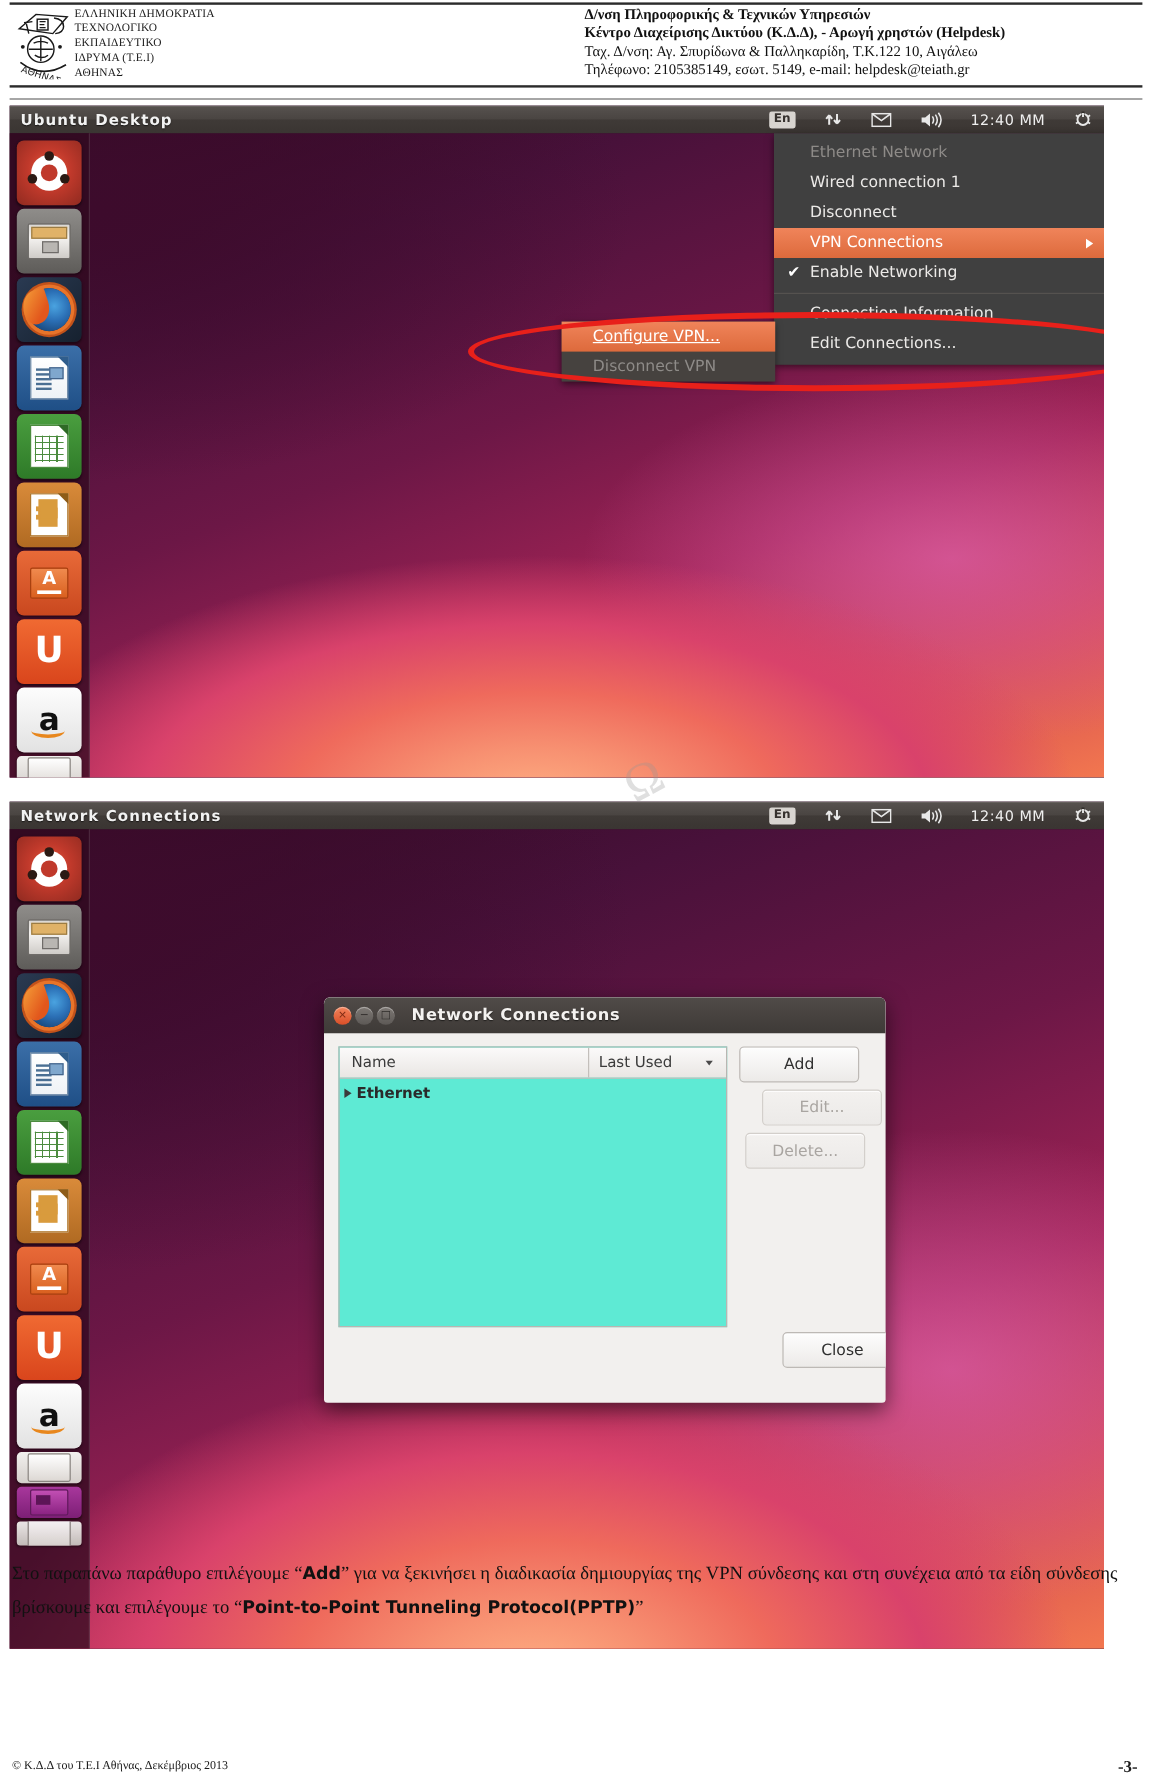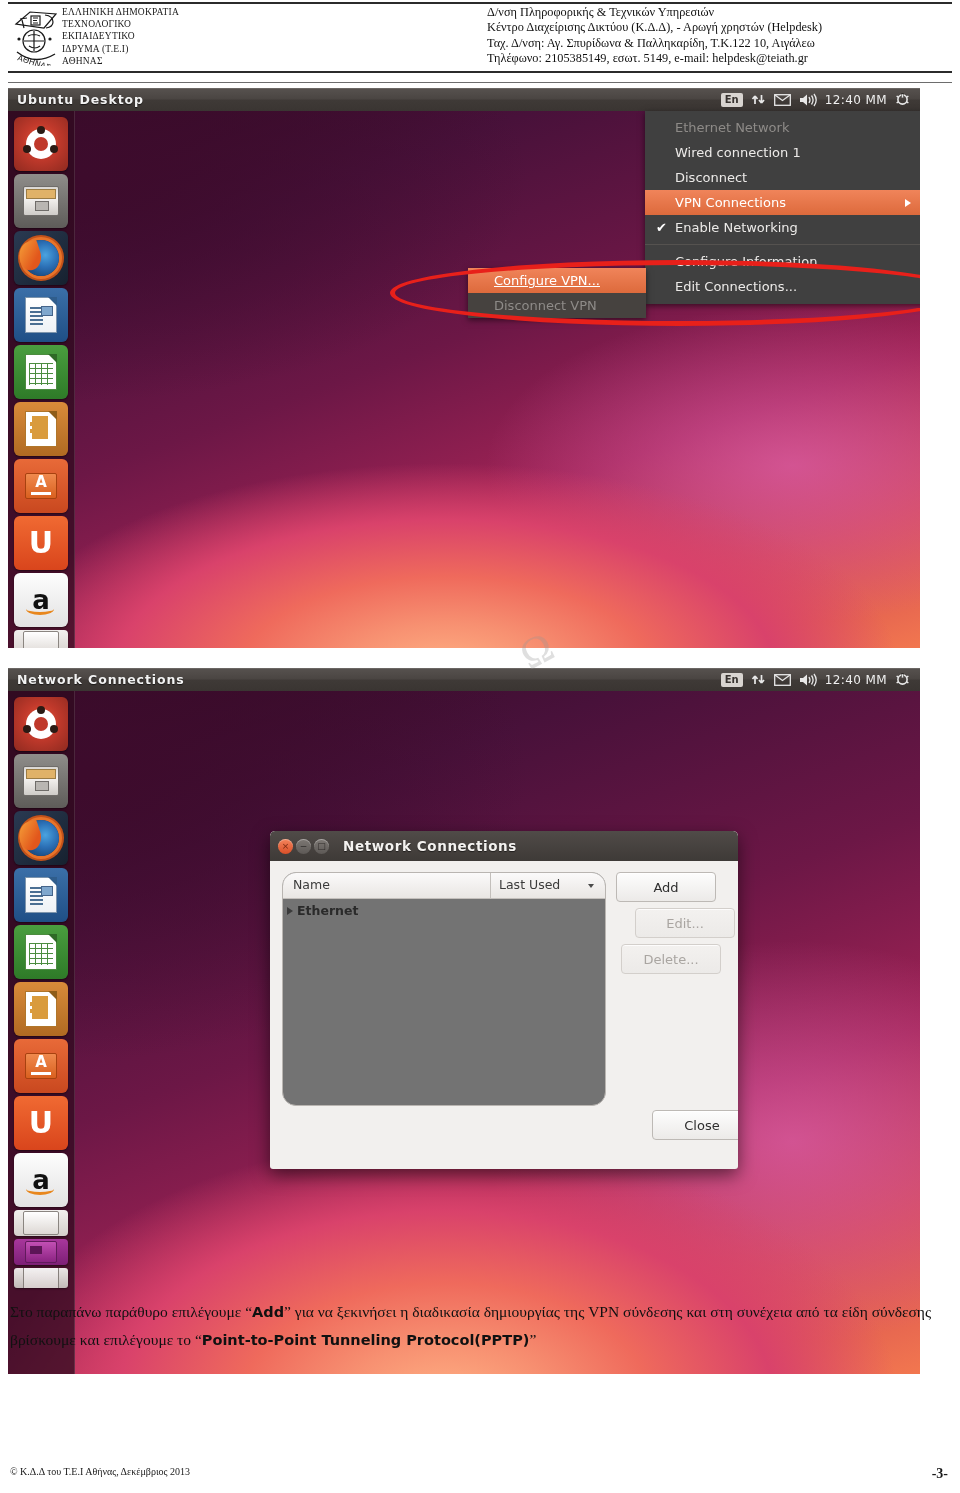--- a/index.html
+++ b/index.html
@@ -53,21 +53,21 @@
     color: #1a1a1a;
     letter-spacing: .2px;
   }
   #hdr-right-text {
     position: absolute;
     left: 487px; top: 5px;
     font-size: 12.3px;
     line-height: 15.3px;
     color: #111;
   }
-  #hdr-right-text .b { font-weight: normal; }
+  #hdr-right-text .b { font-weight: bold; }
 
   
   .shot {
     position: absolute;
     overflow: hidden;
     background: #2c001e;
   }
   #shot-1 { left: 8px; top: 88px;  width: 912px; height: 560px; }
   #shot-2 { left: 8px; top: 668px; width: 912px; height: 706px; }
 
@@ -89,21 +89,21 @@
     font-family: "DejaVu Sans", sans-serif;
     font-size: 12.5px;
     font-weight: bold;
     letter-spacing: .9px;
     text-shadow: 0 1px 1px rgba(0,0,0,.6);
   }
   .panel-right {
     margin-left: auto;
     display: flex;
     align-items: center;
-    gap: 8px;
+    gap: 24px;
     padding-right: 10px;
     color: #e8e8e8;
     padding-left: 12px;
   }
   .ind-en {
     background: #d8d4d0;
     color: #37322f;
     font-family: "DejaVu Sans", sans-serif;
     font-size: 10px;
     font-weight: bold;
@@ -434,23 +434,23 @@
   }
   .dlg-body {
     position: absolute;
     left: 0; top: 30px; right: 0; bottom: 0;
     padding: 11px 12px 10px 12px;
   }
   .conn-list {
     position: absolute;
     left: 12px; top: 11px;
     width: 322px; height: 232px;
-    background: #737373;
+    background: #5eead4;
     border: 1px solid #b9b5b1;
-    border-radius: 14px;
+    border-radius: 0;
     overflow: hidden;
   }
   .clist-head {
     display: flex;
     height: 25px;
     background: linear-gradient(to bottom, #fbfafa 0%, #e9e6e3 100%);
     border-bottom: 1px solid #c3bfbb;
     font-size: 12.5px;
     color: #3b3b3b;
   }
@@ -684,21 +684,21 @@
     <div class="mi">Disconnect</div>
     <div class="mi hl">
       <span>VPN Connections</span>
       <span class="submark"></span>
     </div>
     <div class="mi">
       <span class="check">✔</span>
       <span>Enable Networking</span>
     </div>
     <div class="msep"></div>
-    <div class="mi">Configure Information</div>
+    <div class="mi">Connection Information</div>
     <div class="mi">Edit Connections...</div>
   </div>
 
   <div class="ind-menu" id="vpn-sub-menu">
     <div class="mi hl">
       <u>Configure VPN...</u>
     </div>
     <div class="mi dim">Disconnect VPN</div>
   </div>
 

